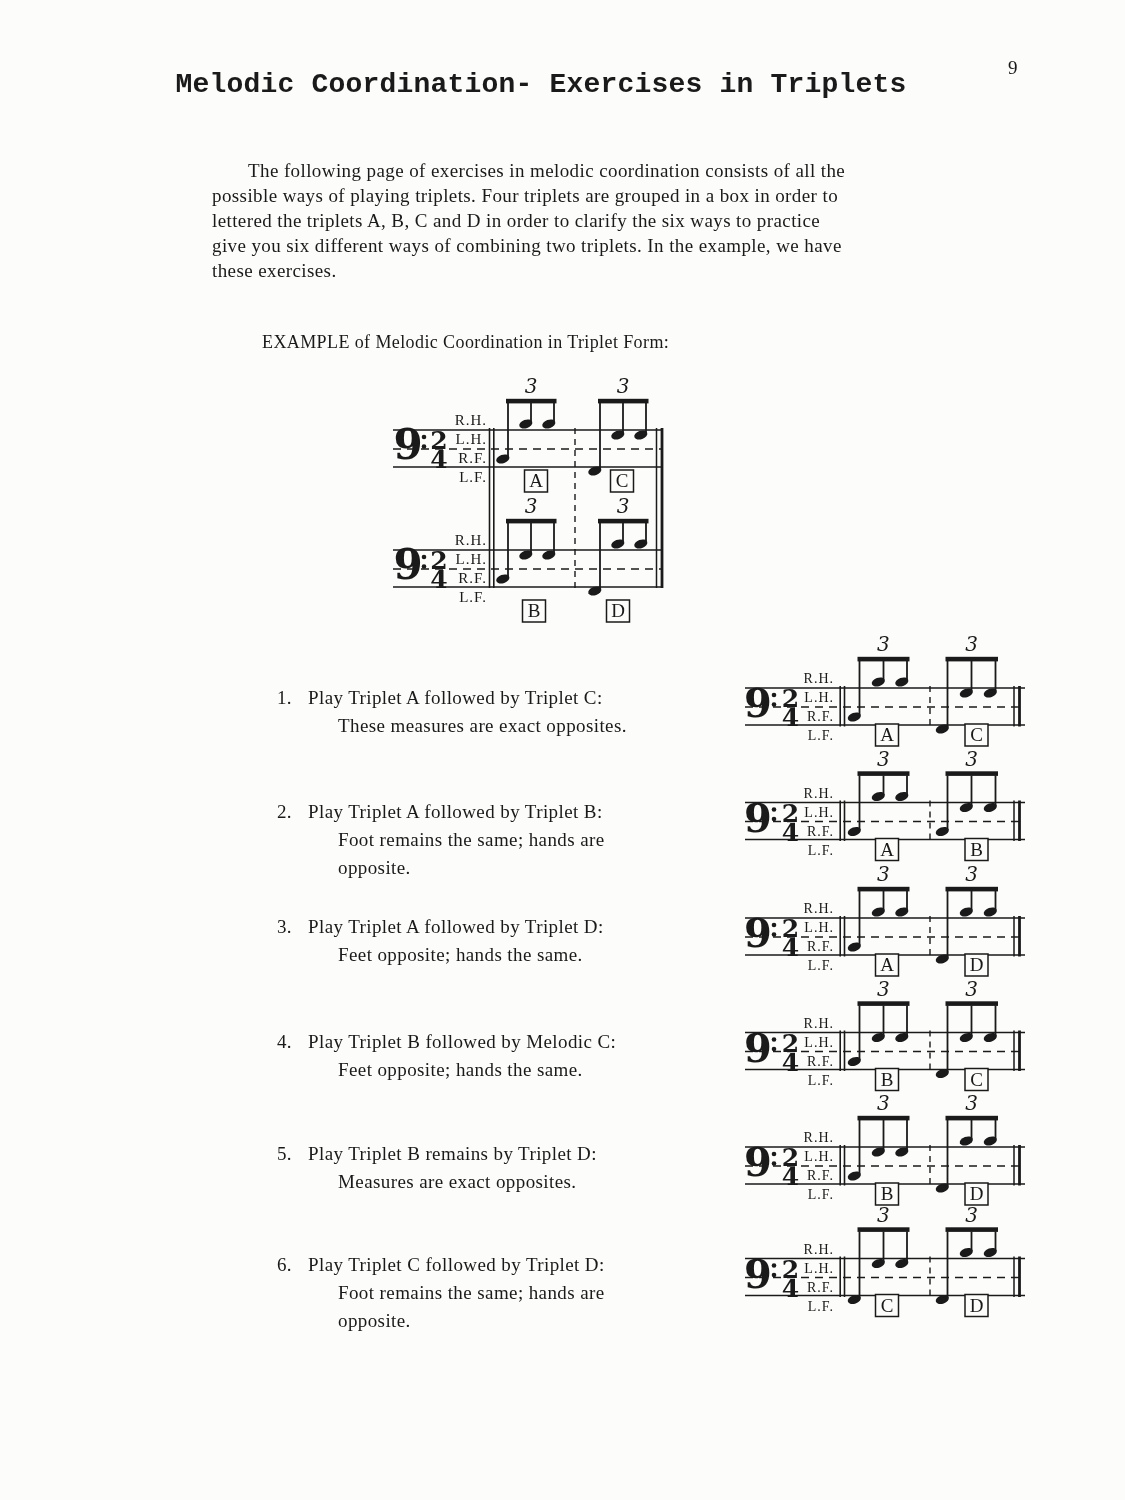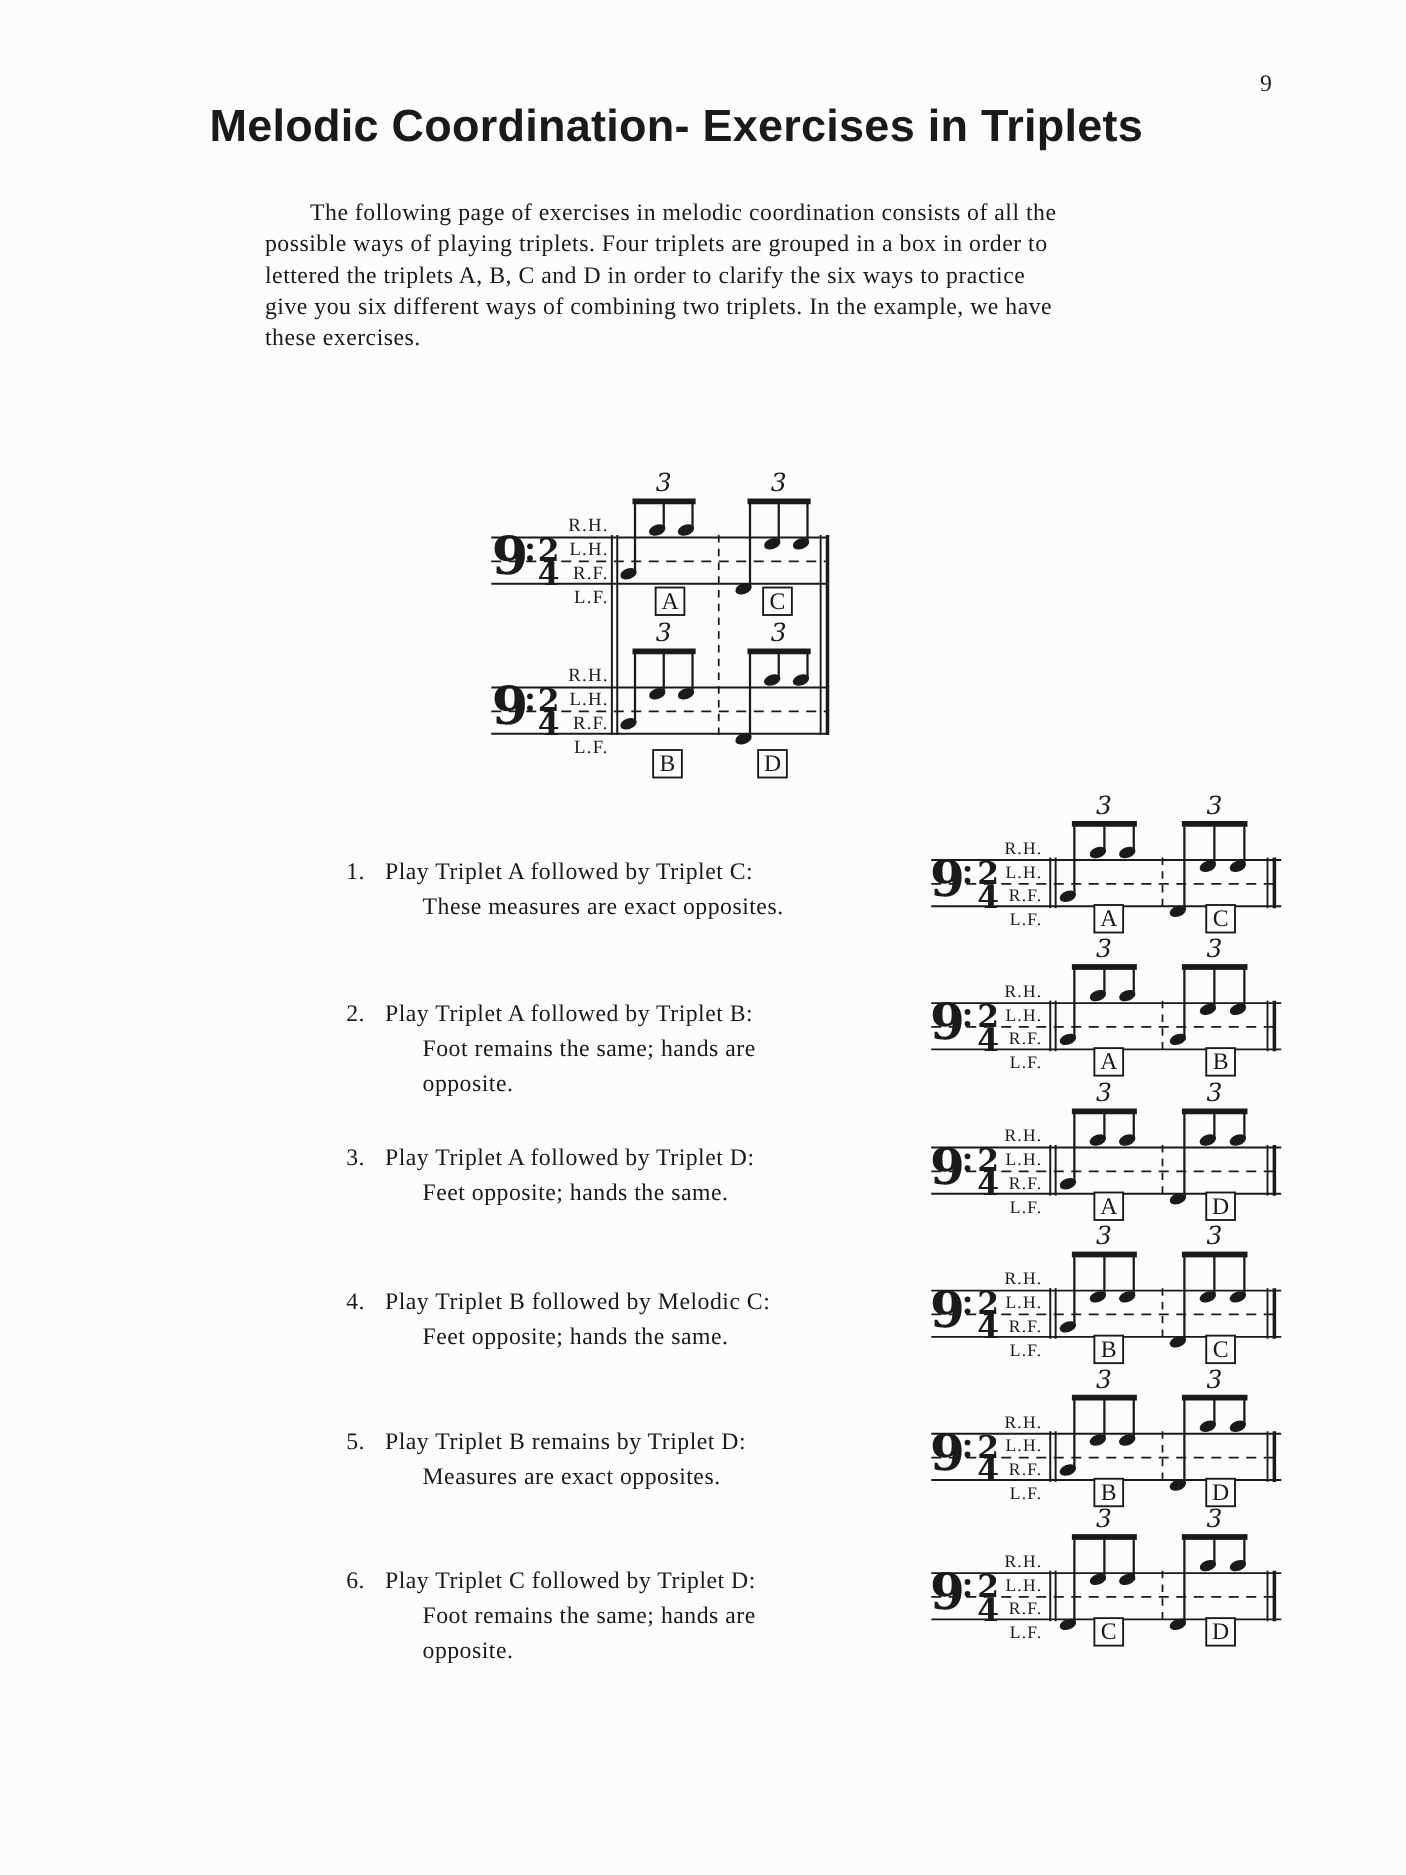--- a/index.html
+++ b/index.html
@@ -6,23 +6,23 @@
   .page{
     position:relative; width:1125px; height:1500px; margin:0 auto;
     background:#fcfcfa; color:#1a1a1a; overflow:hidden;
     font-family:"Liberation Serif", serif;
   }
   .page-number{
     position:absolute; left:1008px; top:57px; width:30px;
     font-size:19px; letter-spacing:.3px;
   }
   .title{
-    position:absolute; left:161px; top:80px; width:760px; margin:0;
-    text-align:center; font-size:36px; font-weight:700; letter-spacing:.2px;
-    font-family:Liberation Sans, sans-serif;
+    position:absolute; left:161px; top:69px; width:760px; margin:0;
+    text-align:center; font-size:28px; font-weight:700; letter-spacing:.2px;
+    font-family:Liberation Mono, monospace;
   }
   .intro{
     position:absolute; left:182px; top:158px; width:756px;
     font-size:19px; line-height:25px; letter-spacing:.4px;
   }
   .intro .intro-line{white-space:nowrap;margin-left:30px;}
   .intro .intro-line.first{text-indent:36px;}
   .example-heading{
     position:absolute; left:262px; top:332px;
     font-size:18px; letter-spacing:.4px;
@@ -44,20 +44,21 @@
 <div class="page">
   <div class="page-number">9</div>
   <h1 class="title">Melodic Coordination- Exercises in Triplets</h1>
   <div class="intro" id="intro">
       <div class="intro-line first">The following page of exercises in melodic coordination consists of all the</div>
       <div class="intro-line">possible ways of playing triplets.  Four triplets are grouped in a box in order to</div>
       <div class="intro-line">lettered the triplets A,  B,  C and D in order to clarify the six ways  to practice</div>
       <div class="intro-line">give you six different ways of combining two triplets.  In the example,  we have</div>
       <div class="intro-line">these exercises.</div>
     </div>
+  <div class="example-heading">EXAMPLE of Melodic Coordination in Triplet Form:</div>
   <svg id="music-layer" width="1125" height="1500" viewBox="0 0 1125 1500">
       <g>
         <line x1="393" y1="430" x2="663" y2="430" stroke="#1a1a1a" stroke-width="1.5"></line>
         <line x1="393" y1="449" x2="663" y2="449" stroke="#1a1a1a" stroke-width="1.4" stroke-dasharray="8 6"></line>
         <line x1="393" y1="467" x2="663" y2="467" stroke="#1a1a1a" stroke-width="1.5"></line>
         <text x="408" y="459" fill="#1a1a1a" font-size="42" font-family="&quot;DejaVu Serif&quot;, serif" text-anchor="middle" font-weight="bold">9</text>
         <circle cx="424" cy="437" r="2.3" fill="#1a1a1a"></circle>
         <circle cx="424" cy="446.5" r="2.3" fill="#1a1a1a"></circle>
         <text x="439" y="449" fill="#1a1a1a" font-size="25" font-family="&quot;DejaVu Serif&quot;, serif" text-anchor="middle" font-weight="bold">2</text>
         <text x="439" y="468" fill="#1a1a1a" font-size="25" font-family="&quot;DejaVu Serif&quot;, serif" text-anchor="middle" font-weight="bold">4</text>

